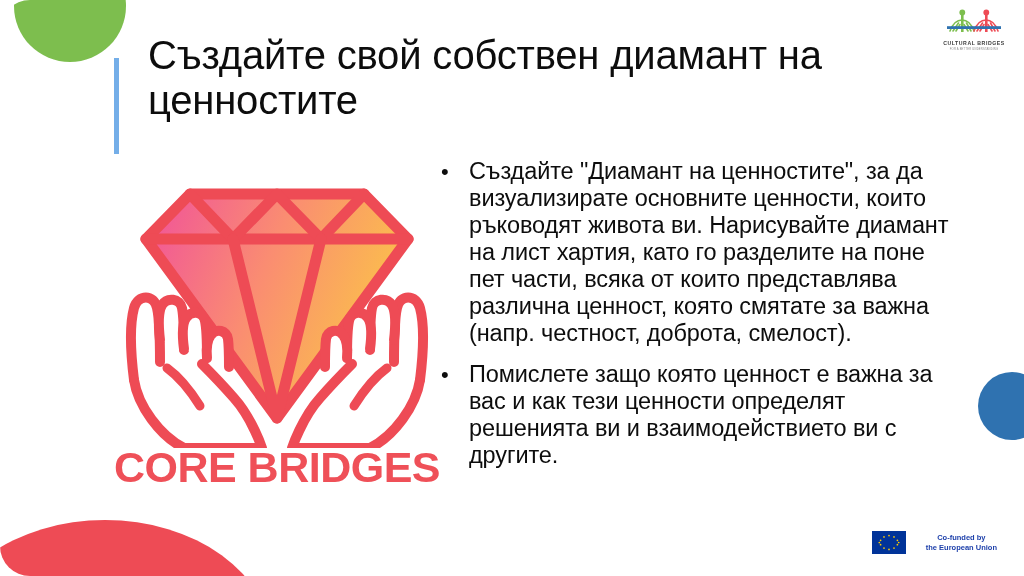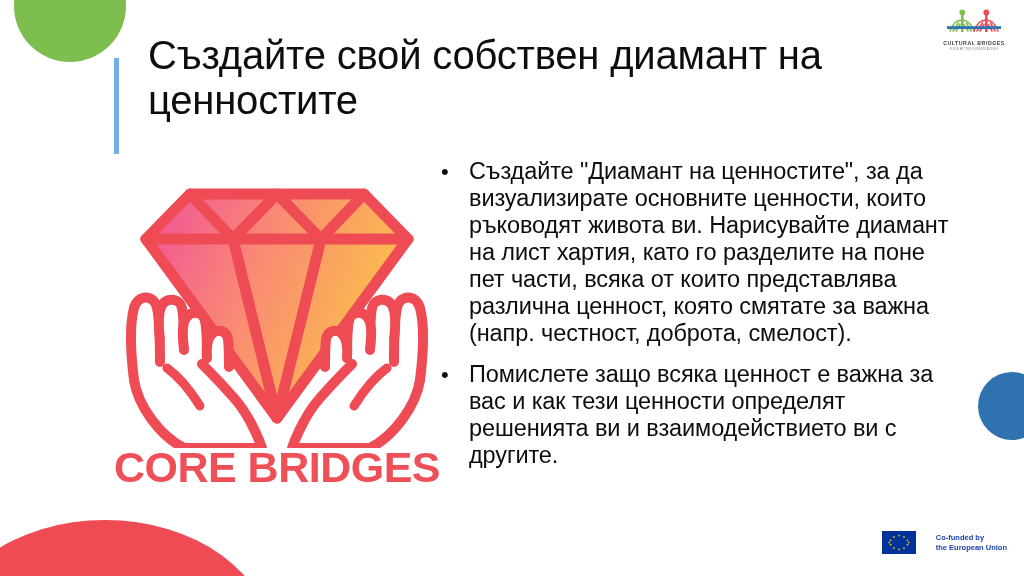--- a/index.html
+++ b/index.html
@@ -1,21 +1,21 @@
 <!DOCTYPE html>
 <html><head>
 <meta charset="utf-8">
 <style>
   * { margin:0; padding:0; box-sizing:border-box; }
   html,body { width:1024px; height:576px; }
   body {
     position:relative; overflow:hidden; background:#ffffff;
     font-family:"Liberation Sans", sans-serif;
   }
-  .slide { position:absolute; inset:0; overflow:hidden; }
+  .slide { position:absolute; inset:0; overflow:hidden;border-radius:30px; }
 
   
   .deco-green {
     position:absolute; left:14px; top:-50px;
     width:112px; height:112px; border-radius:50%;
     background:#7DBE4E;
   }
   .deco-blue {
     position:absolute; right:-22px; top:372px;
     width:68px; height:68px; border-radius:50%;
@@ -66,22 +66,22 @@
     width:32px; flex:0 0 32px; font-size:22px; line-height:27px;
     color:#0d0d0d; text-align:left; padding-left:4px;
   }
   .bullet-text {
     flex:1 1 auto; font-size:23.5px; line-height:27px;
     color:#0d0d0d; letter-spacing:-0.1px;
   }
 
   
   .eu-badge {
-    position:absolute; right:17px; bottom:22px;
-    display:flex; align-items:center; gap:20px;
+    position:absolute; right:27px; bottom:22px;
+    display:flex; align-items:center; gap:20px;text-align:center;
   }
   .eu-flag {
     width:34px; height:23px; background:#003399; position:relative; flex:0 0 34px;
   }
   .eu-flag svg { position:absolute; inset:0; }
   .eu-text {
     font-size:7.5px; line-height:9.5px; color:#1C3FAA; font-weight:700;
     white-space:nowrap;
   }
 </style>
@@ -178,21 +178,21 @@
 
   <div class="core-values">CORE BRIDGES</div>
 
   <div class="body-list">
     <div class="bullet-row">
       <span class="bullet-dot">•</span>
       <span class="bullet-text">Създайте "Диамант на ценностите", за да визуализирате основните ценности, които ръководят живота ви. Нарисувайте диамант на лист хартия, като го разделите на поне пет части, всяка от които представлява различна ценност, която смятате за важна (напр. честност, доброта, смелост).</span>
     </div>
     <div class="bullet-row">
       <span class="bullet-dot">•</span>
-      <span class="bullet-text">Помислете защо всяка ценност е важна за вас и как тези ценности определят решенията ви и взаимодействието ви с другите.</span>
+      <span class="bullet-text">Помислете защо която ценност е важна за вас и как тези ценности определят решенията ви и взаимодействието ви с другите.</span>
     </div>
   </div>
 
   <div class="eu-badge">
     <div class="eu-flag">
       <svg viewBox="0 0 34 23">
         <g fill="#FFCC00">
           <circle cx="17" cy="4.6" r="0.85"></circle>
           <circle cx="22" cy="5.9" r="0.85"></circle>
           <circle cx="25.4" cy="9.3" r="0.85"></circle>

